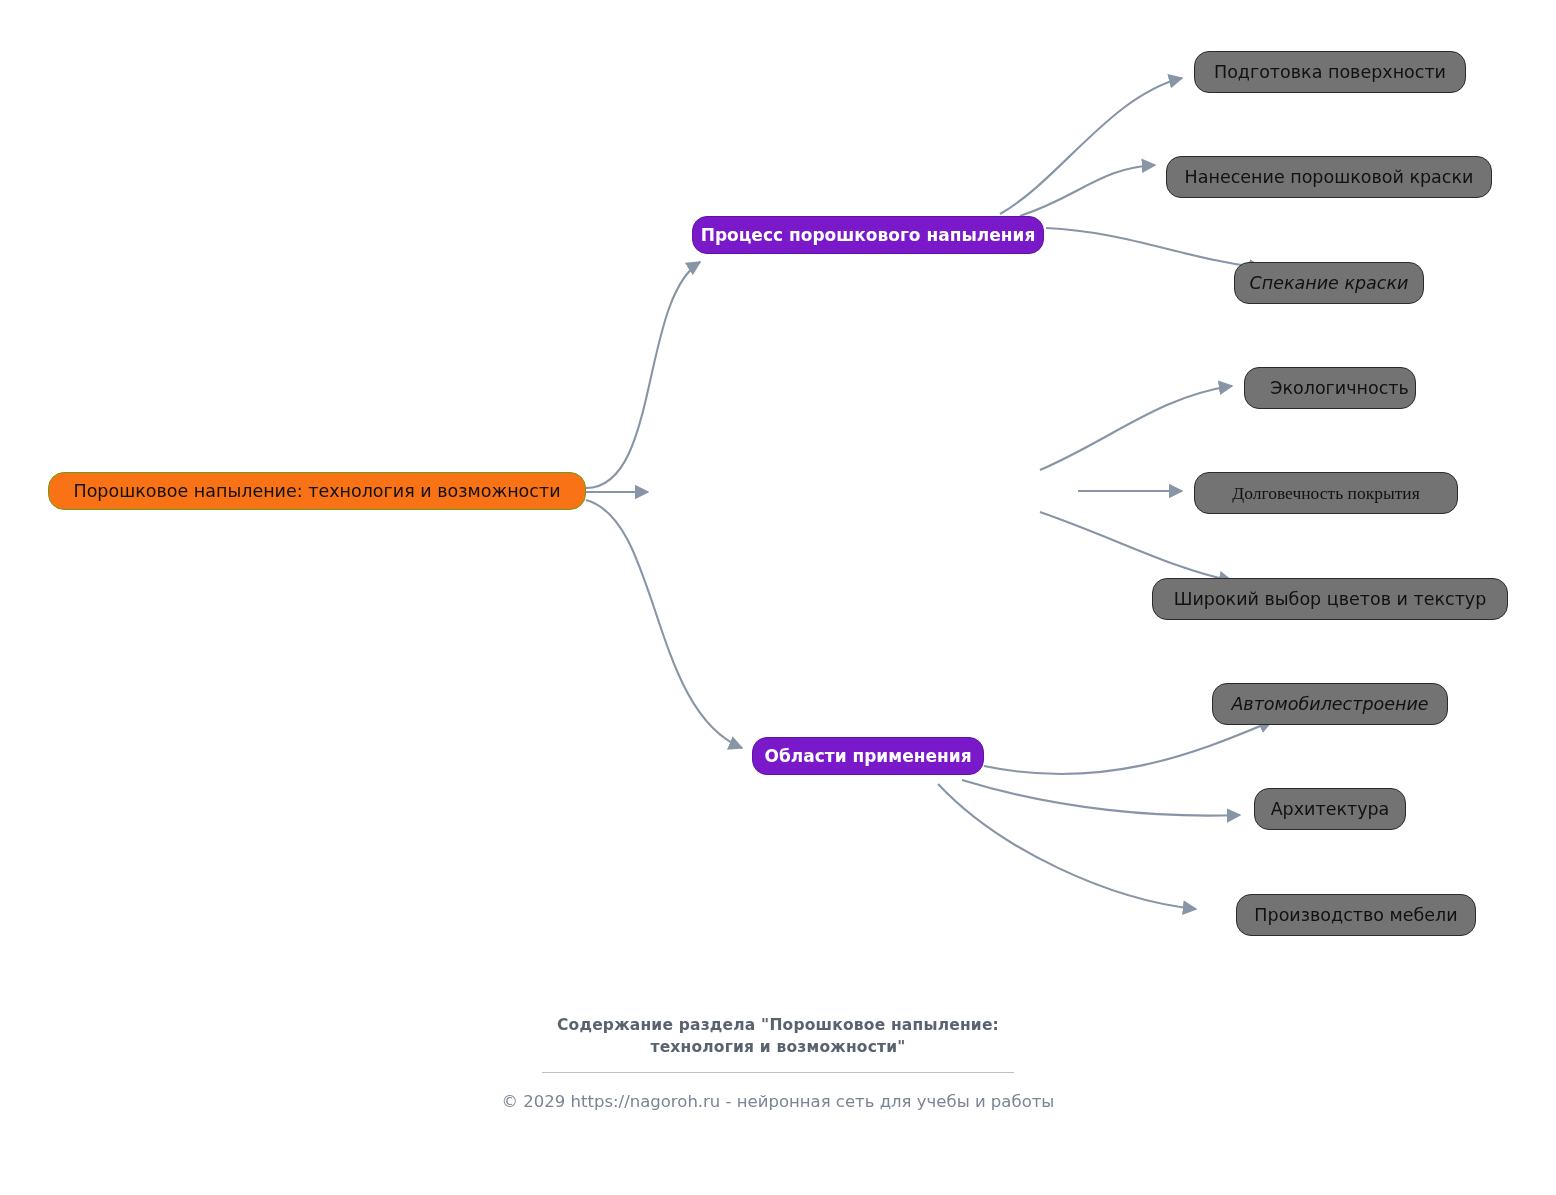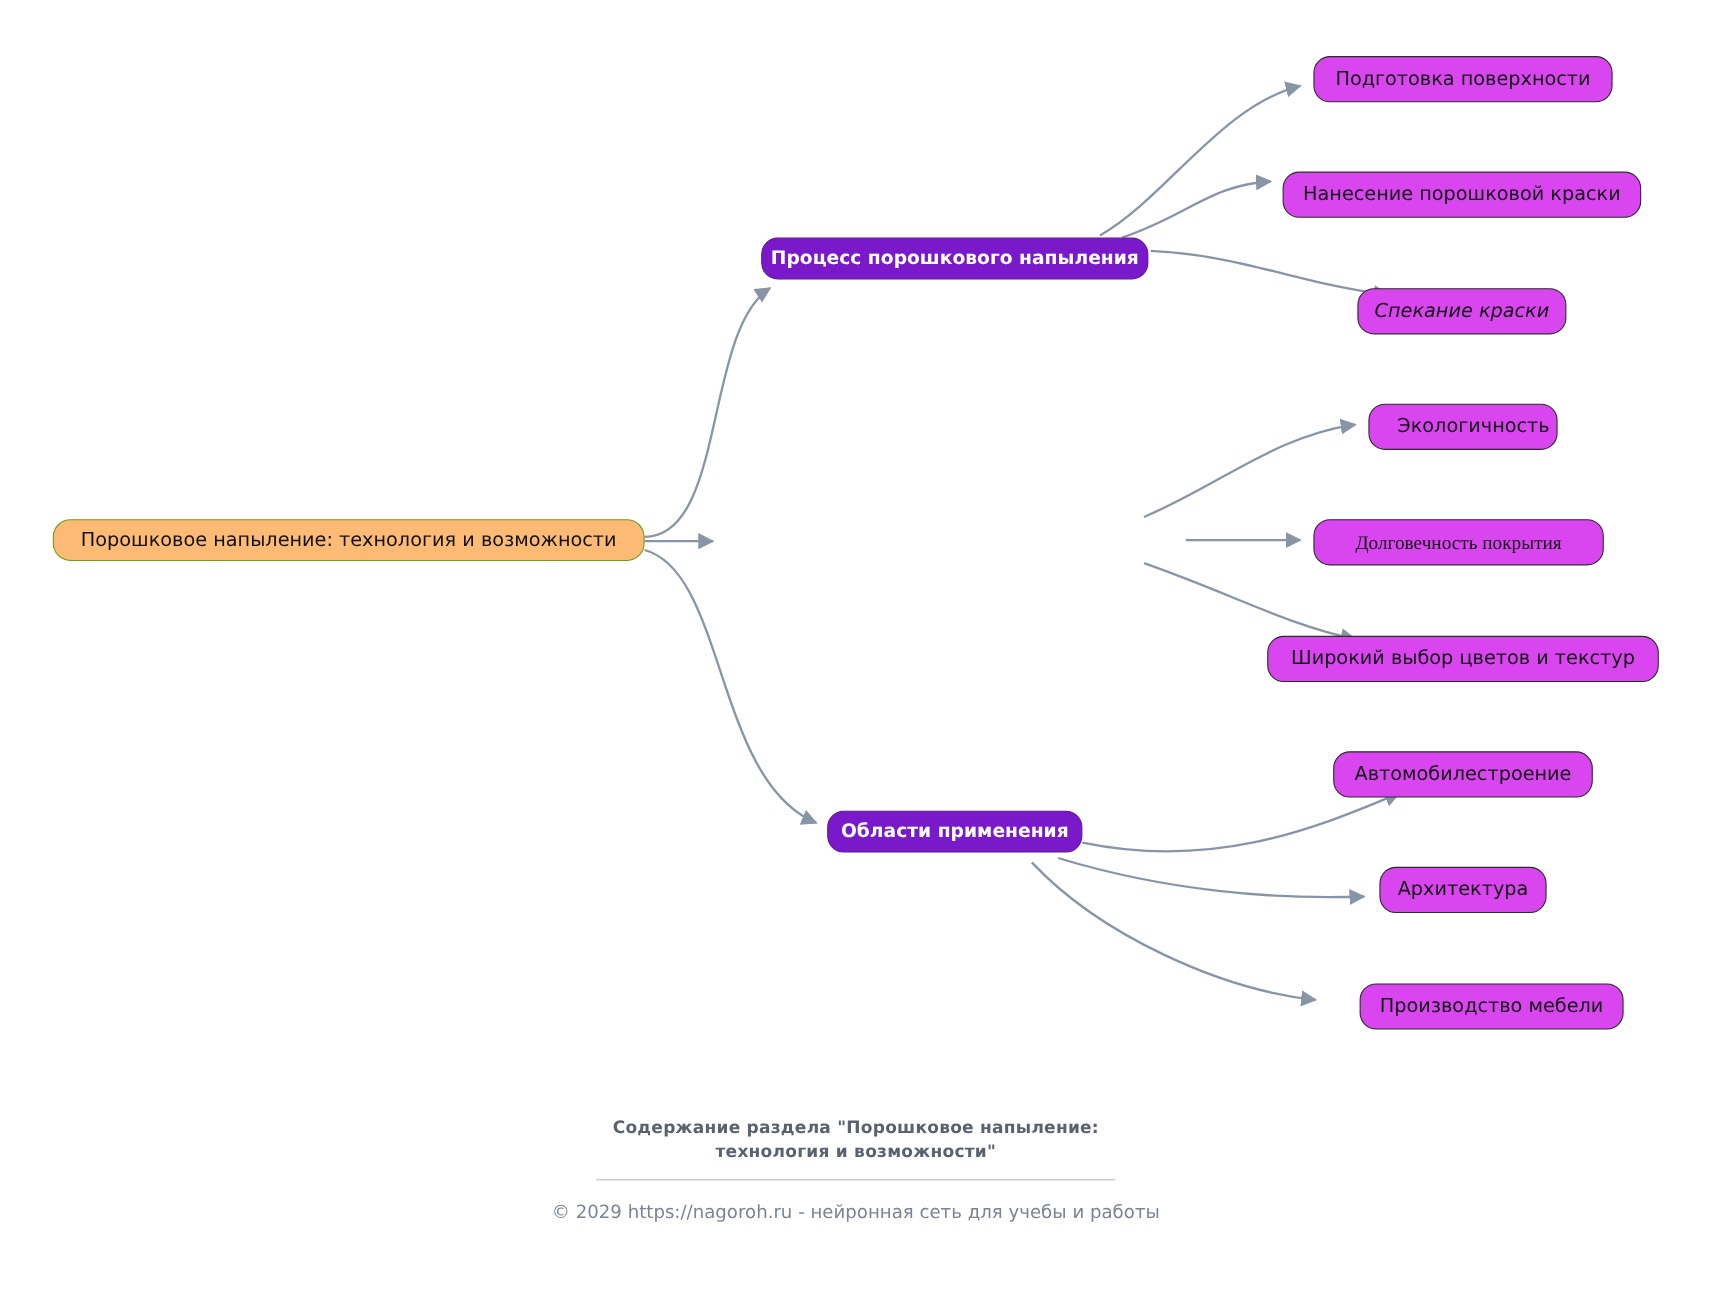--- a/index.html
+++ b/index.html
@@ -36,35 +36,35 @@
     align-items: center;
     justify-content: center;
     text-align: center;
     white-space: nowrap;
     border-radius: 14px;
     font-size: 17.5px;
     line-height: 1.2;
     padding: 0 14px;
   }
   .node.root {
-    background: #fdba74;
+    background: #f97316;
     border: 1.6px solid #6f9c17;
     color: #111111;
     border-radius: 16px;
   }
   .node.branch {
     background: #7a19c9;
     border: 1.6px solid #5f12a0;
     color: #ffffff;
     border-radius: 15px;
     font-size: 17px;
     font-weight: bold;
   }
   .node.leaf {
-    background: #d946ef;
+    background: #737373;
     border: 1.7px solid #2b2b2b;
     color: #111111;
     border-radius: 15px;
     font-size: 17.5px;
   }
   #footer {
     position: absolute;
     left: 0;
     top: 1014px;
     width: 1556px;
@@ -150,21 +150,21 @@
   </div>
 
   <div class="node leaf" style="left:1194px; top:472px; width:264px; height:42px;font-family:Liberation Serif, serif;">
     <span>Долговечность покрытия</span>
   </div>
 
   <div class="node leaf" style="left:1152px; top:578px; width:356px; height:42px;">
     <span>Широкий выбор цветов и текстур</span>
   </div>
 
-  <div class="node leaf" style="left:1212px; top:683px; width:236px; height:42px;">
+  <div class="node leaf" style="left:1212px; top:683px; width:236px; height:42px;font-style:italic;">
     <span>Автомобилестроение</span>
   </div>
 
   <div class="node leaf" style="left:1254px; top:788px; width:152px; height:42px;">
     <span>Архитектура</span>
   </div>
 
   <div class="node leaf" style="left:1236px; top:894px; width:240px; height:42px;">
     <span>Производство мебели</span>
   </div>

